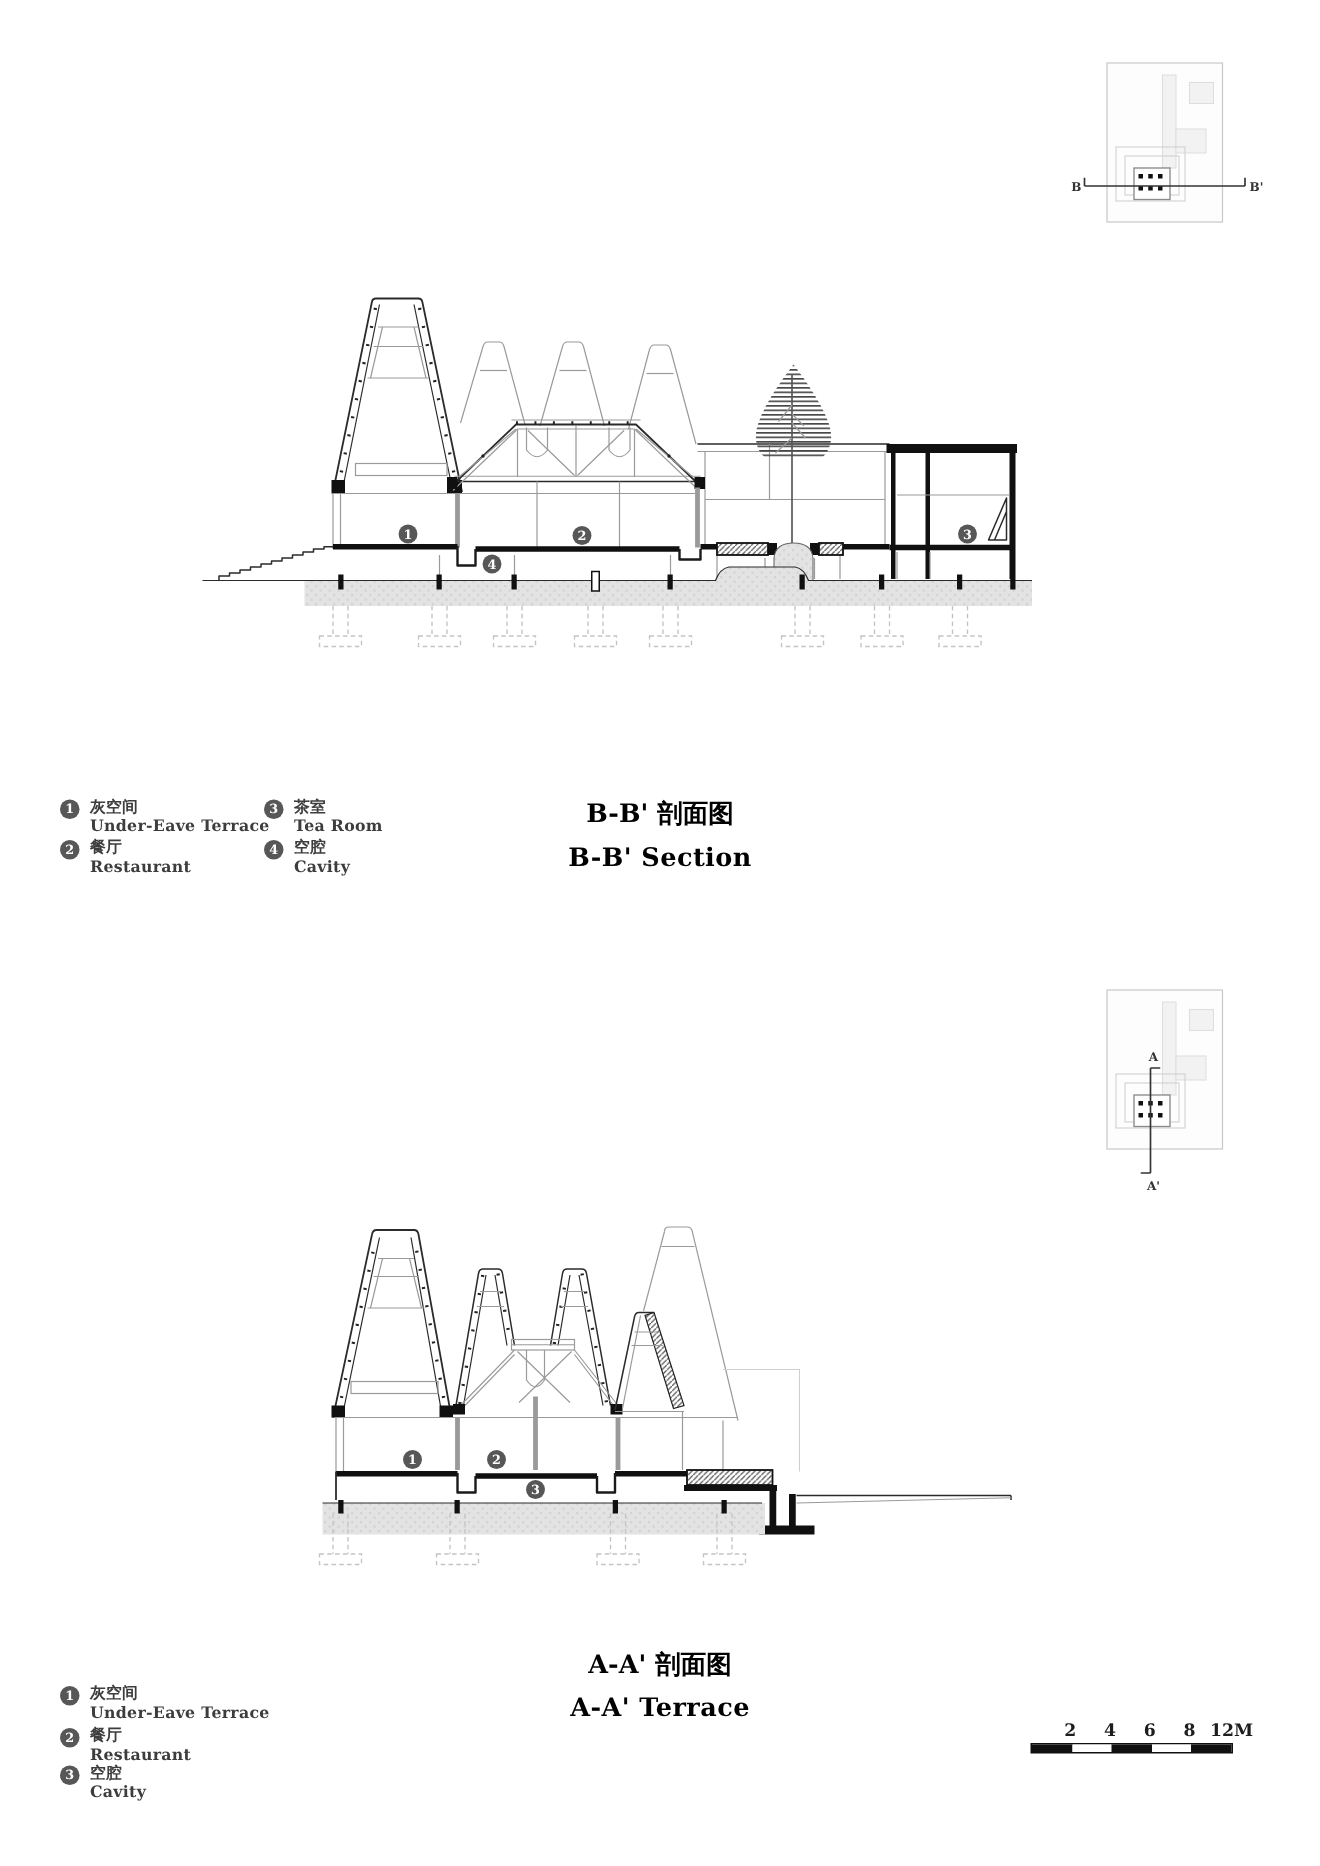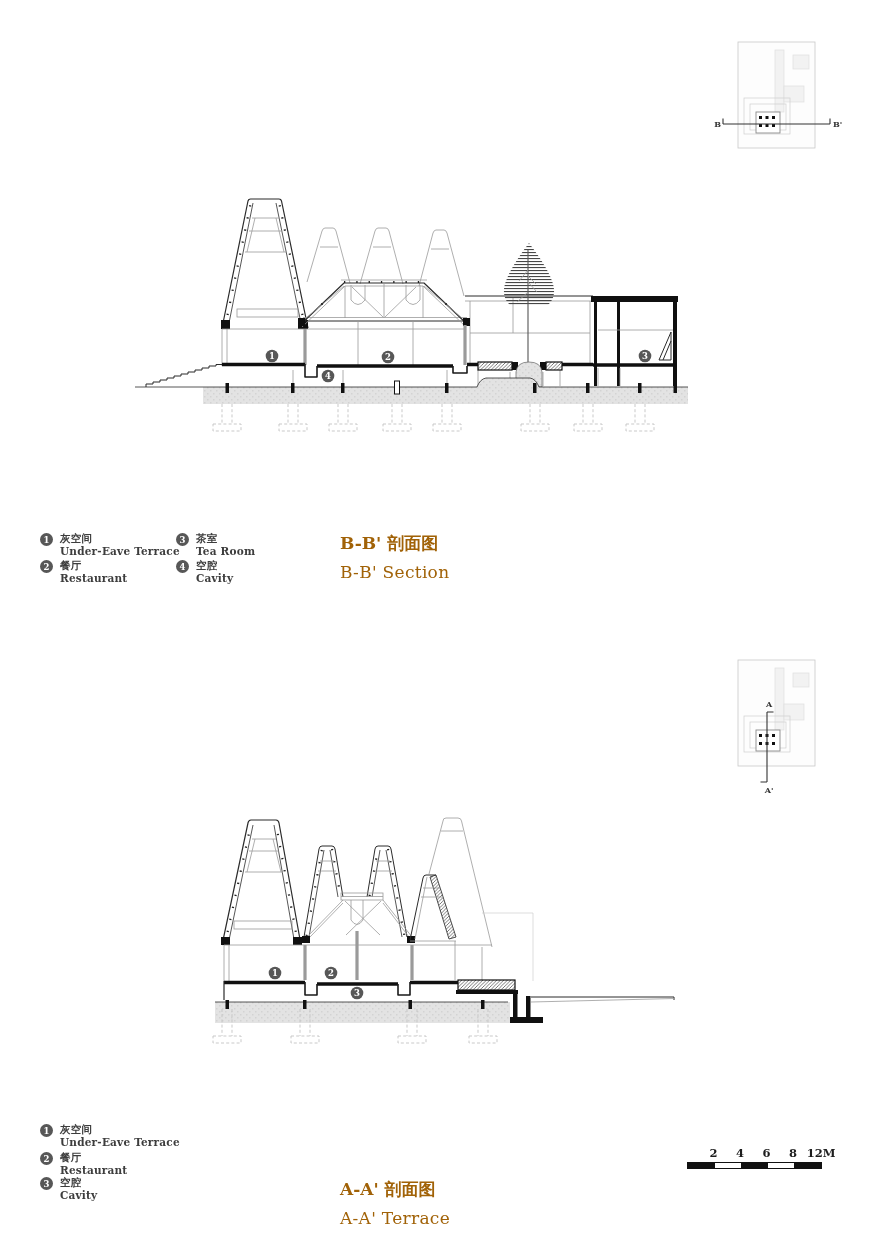--- a/index.html
+++ b/index.html
@@ -28,23 +28,23 @@
   
   .legend-item{position:absolute;display:flex;gap:7px;color:#3d3d3d;}
   .bullet{width:13px;height:13px;border-radius:50%;background:#575757;color:#fff;
           font:bold 8.5px "DejaVu Serif",serif;display:flex;align-items:center;
           justify-content:center;flex:0 0 13px;margin-top:1px;}
   .lg-text{display:flex;flex-direction:column;}
   .lg-text span{display:block;font-weight:bold;font-size:10.5px;line-height:13px;
           letter-spacing:.2px;}
 
   
-  .title{position:absolute;left:340px;width:200px;color:#a16207;}
+  .title{position:absolute;left:340px;width:200px;text-align:center;color:#000000;}
   .t-zh{font-weight:bold;font-size:17px;line-height:20px;}
-  .t-en{font-weight:normal;font-size:17px;line-height:20px;margin-top:9px;letter-spacing:.3px;}
+  .t-en{font-weight:bold;font-size:17px;line-height:20px;margin-top:9px;letter-spacing:.3px;}
 
   
   .scalebar{position:absolute;left:687px;top:1146px;width:140px;height:24px;color:#1d1d1d;}
   .sb-label{position:absolute;top:0;transform:translateX(-50%);
             font:bold 11.5px "DejaVu Serif",serif;}
   .sb-bar{position:absolute;top:16px;left:0;width:133px;height:5px;
           border:1px solid #111;display:flex;}
   .sb-seg{flex:1 1 auto;}
   .sb-seg.b{background:#111;}
   .sb-seg.w{background:#fff;}
@@ -404,21 +404,21 @@
   </div>
   <div class="legend-item" style="left:40px;top:1176px">
     <span class="bullet">3</span>
     <span class="lg-text">
         <span>空腔</span>
         <span>Cavity</span>
       </span>
   </div>
 </div>
 
-<div class="title" style="top:1179px">
+<div class="title" style="top:1100px">
   <div class="t-zh">A-A' 剖面图</div>
   <div class="t-en">A-A' Terrace</div>
 </div>
 
 <div class="scalebar">
   <span class="sb-label" style="left:26.5px">2</span>
   <span class="sb-label" style="left:53px">4</span>
   <span class="sb-label" style="left:79.5px">6</span>
   <span class="sb-label" style="left:106px">8</span>
   <span class="sb-label" style="left:134px">12M</span>

